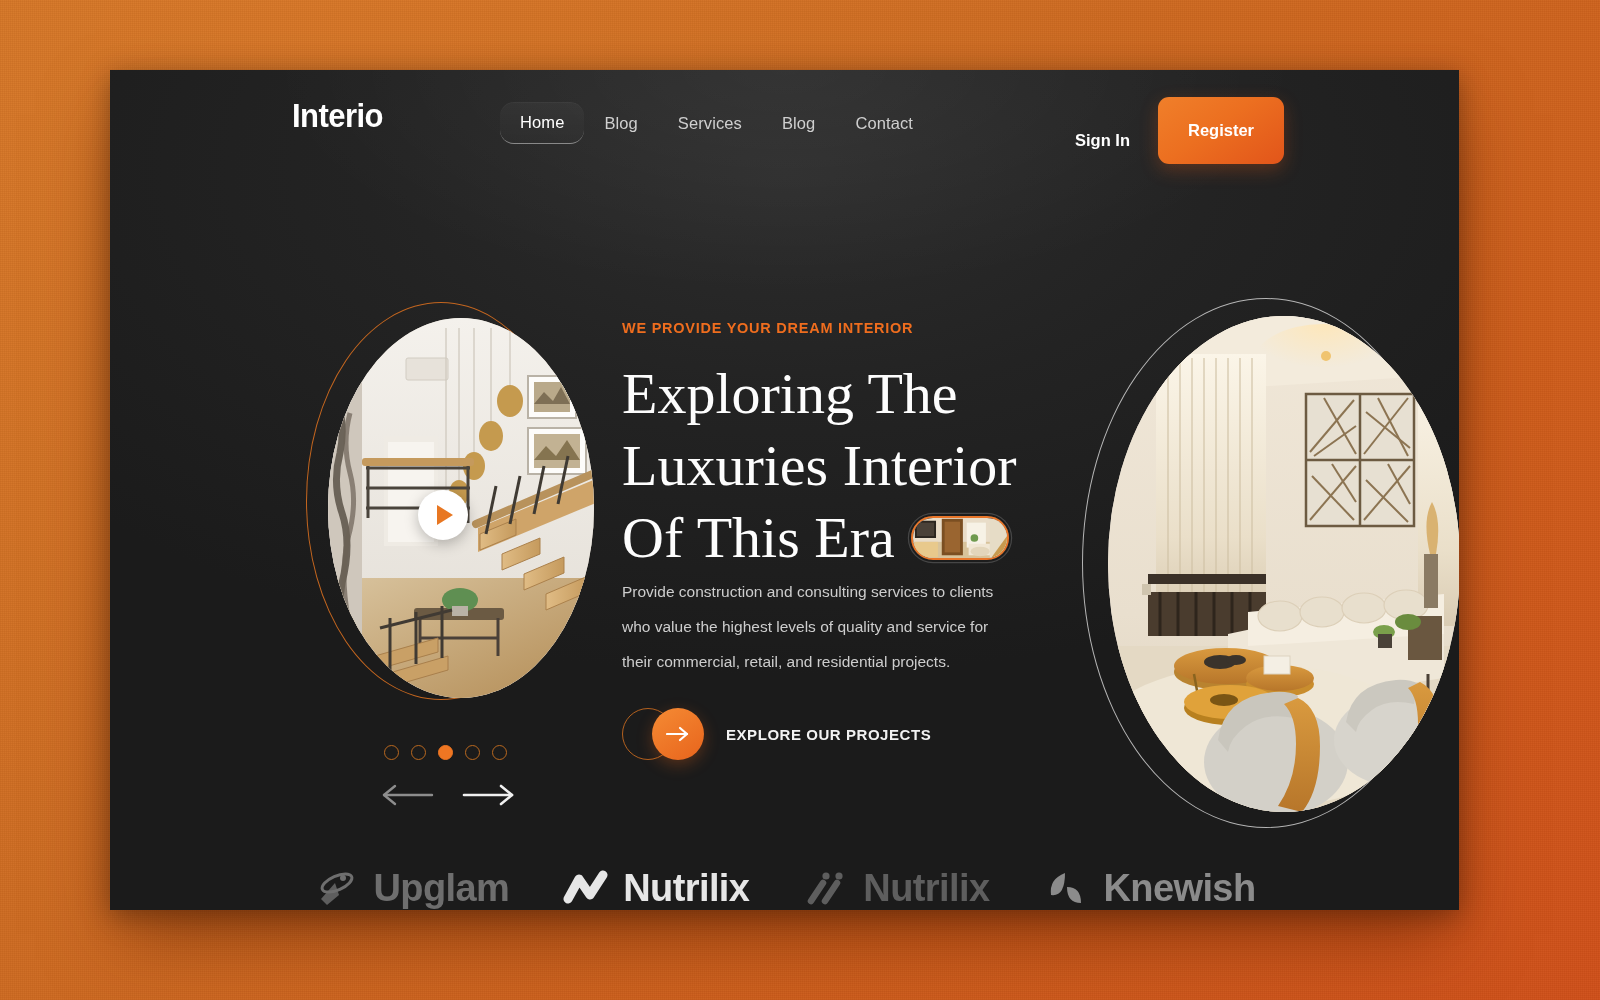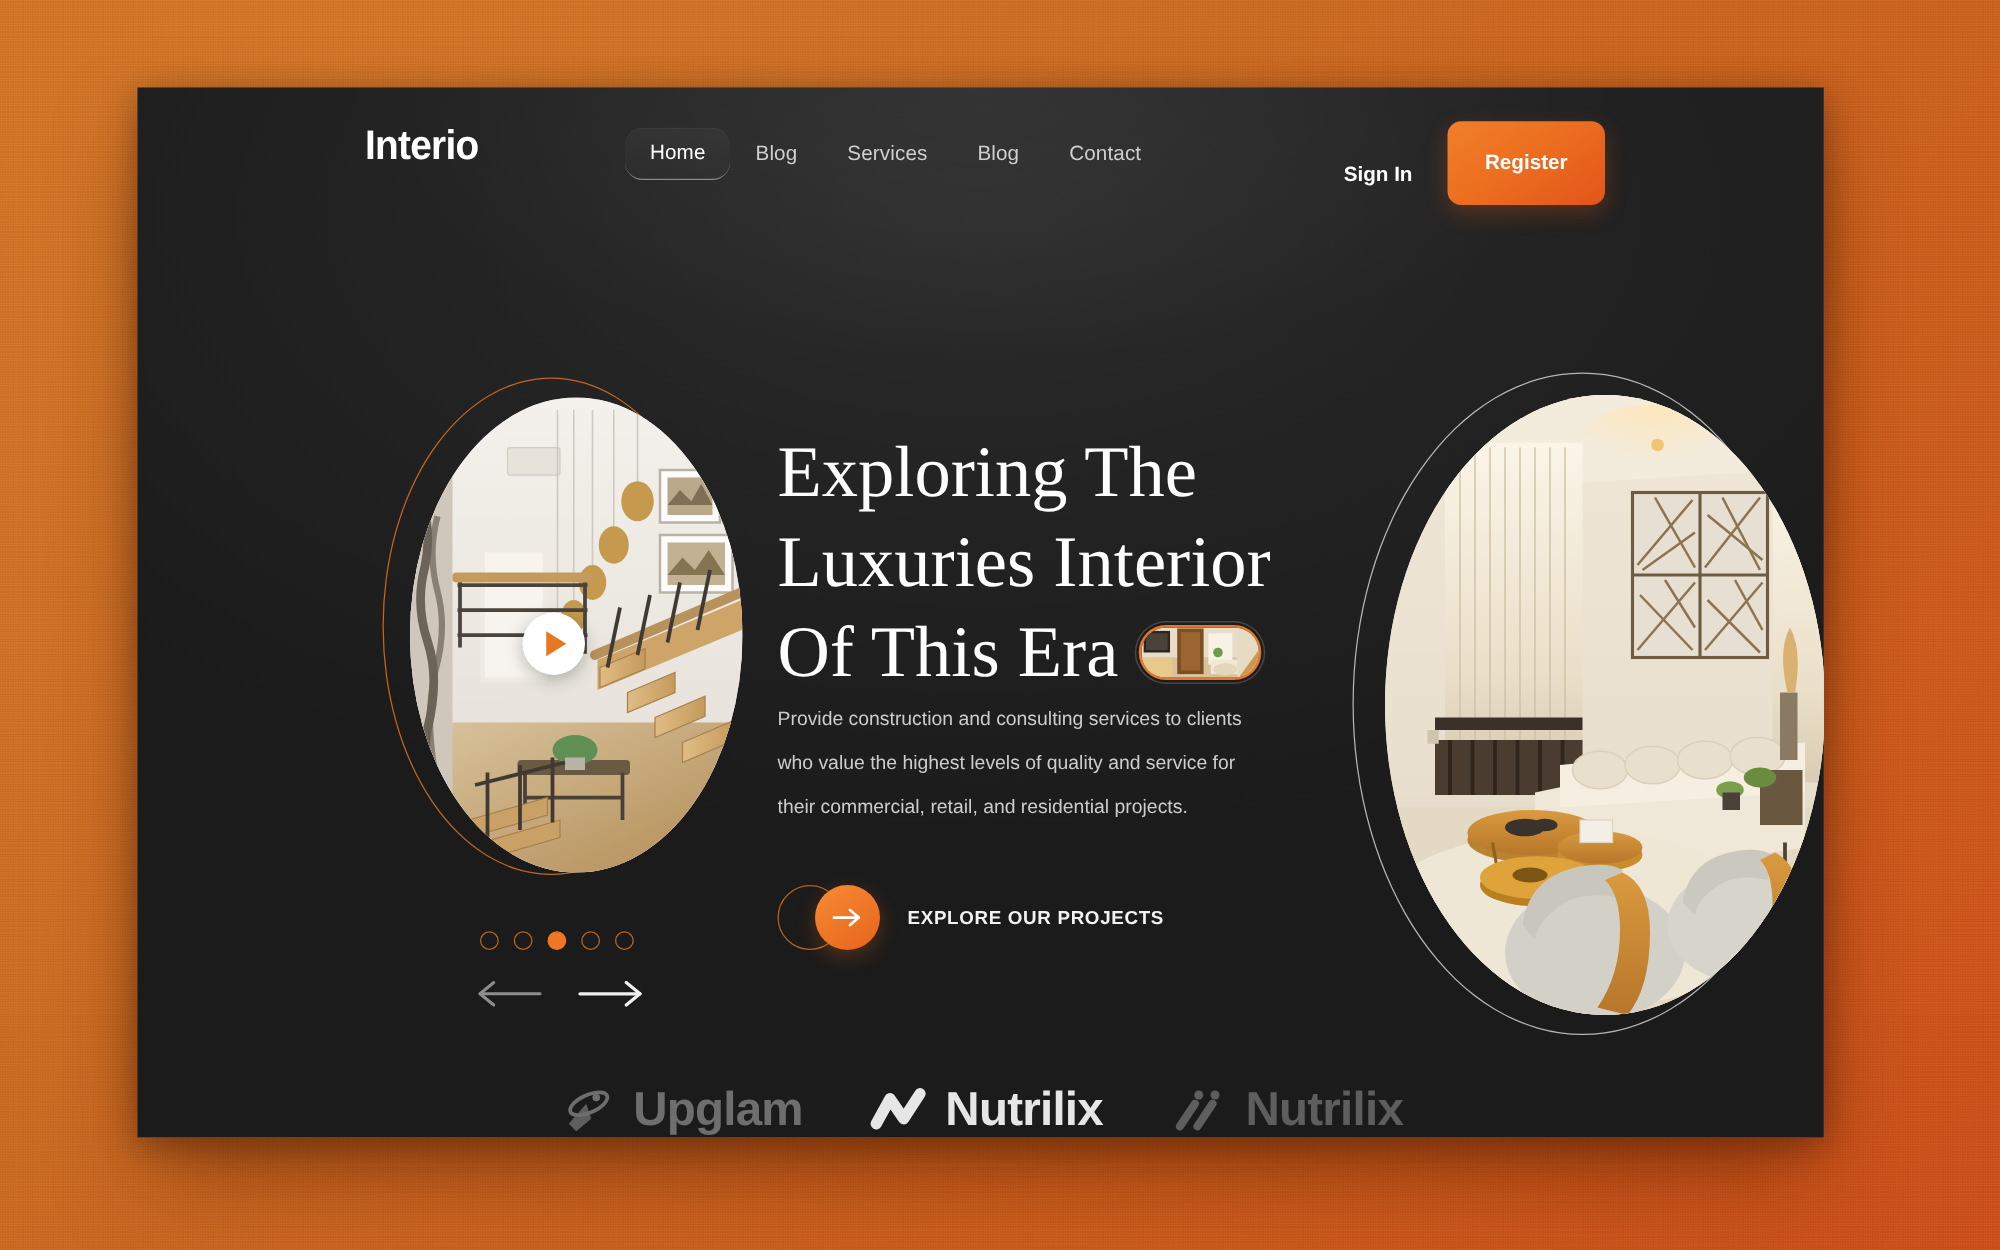--- a/index.html
+++ b/index.html
@@ -449,20 +449,21 @@
           <rect x="316" y="238" width="14" height="54" fill="#8a7a63"></rect>
           <path d="M322 238 q-8 -34 2 -52 q10 18 4 52 z" fill="#d9b271"></path>
         </g>
 
         <rect x="34" y="268" width="9" height="11" fill="#cfc4ae"></rect>
       </svg>
     </div>
   </div>
 
   <div class="hero">
+    <div class="eyebrow">WE PROVIDE YOUR DREAM INTERIOR</div>
 
     <div class="headline">
       <span class="h-line">Exploring The</span>
       <span class="h-line">Luxuries Interior</span>
       <span class="h-line h-inline">
         <span>Of This Era</span>
         <span class="era-pill">
           <svg viewBox="0 0 98 44" preserveAspectRatio="xMidYMid slice" aria-hidden="true">
             <rect width="98" height="44" fill="#e9ddc9"></rect>
             <rect x="0" y="26" width="98" height="18" fill="#d8c39b"></rect>
@@ -540,16 +541,23 @@
         <g stroke="#5e5e5e" stroke-width="6.5" stroke-linecap="round">
           <line x1="8" y1="36" x2="20" y2="18"></line>
           <line x1="22" y1="36" x2="34" y2="18"></line>
         </g>
         <circle cx="23" cy="11" r="3.6" fill="#5e5e5e"></circle>
         <circle cx="36" cy="11" r="3.6" fill="#5e5e5e"></circle>
       </svg>
       <div class="brand-name">Nutrilix</div>
     </div>
 
+    <div class="brand b-knewish">
+      <svg class="brand-mark" viewBox="0 0 46 46" aria-hidden="true">
+        <path d="M22 8 Q6 14 8 30 Q22 32 22 8 Z" fill="#8b8b8b"></path>
+        <path d="M24 22 Q38 22 38 38 Q24 38 24 22 Z" fill="#8b8b8b"></path>
+      </svg>
+      <div class="brand-name">Knewish</div>
+    </div>
 
   </div>
 
 </div>
 
 </body></html>

